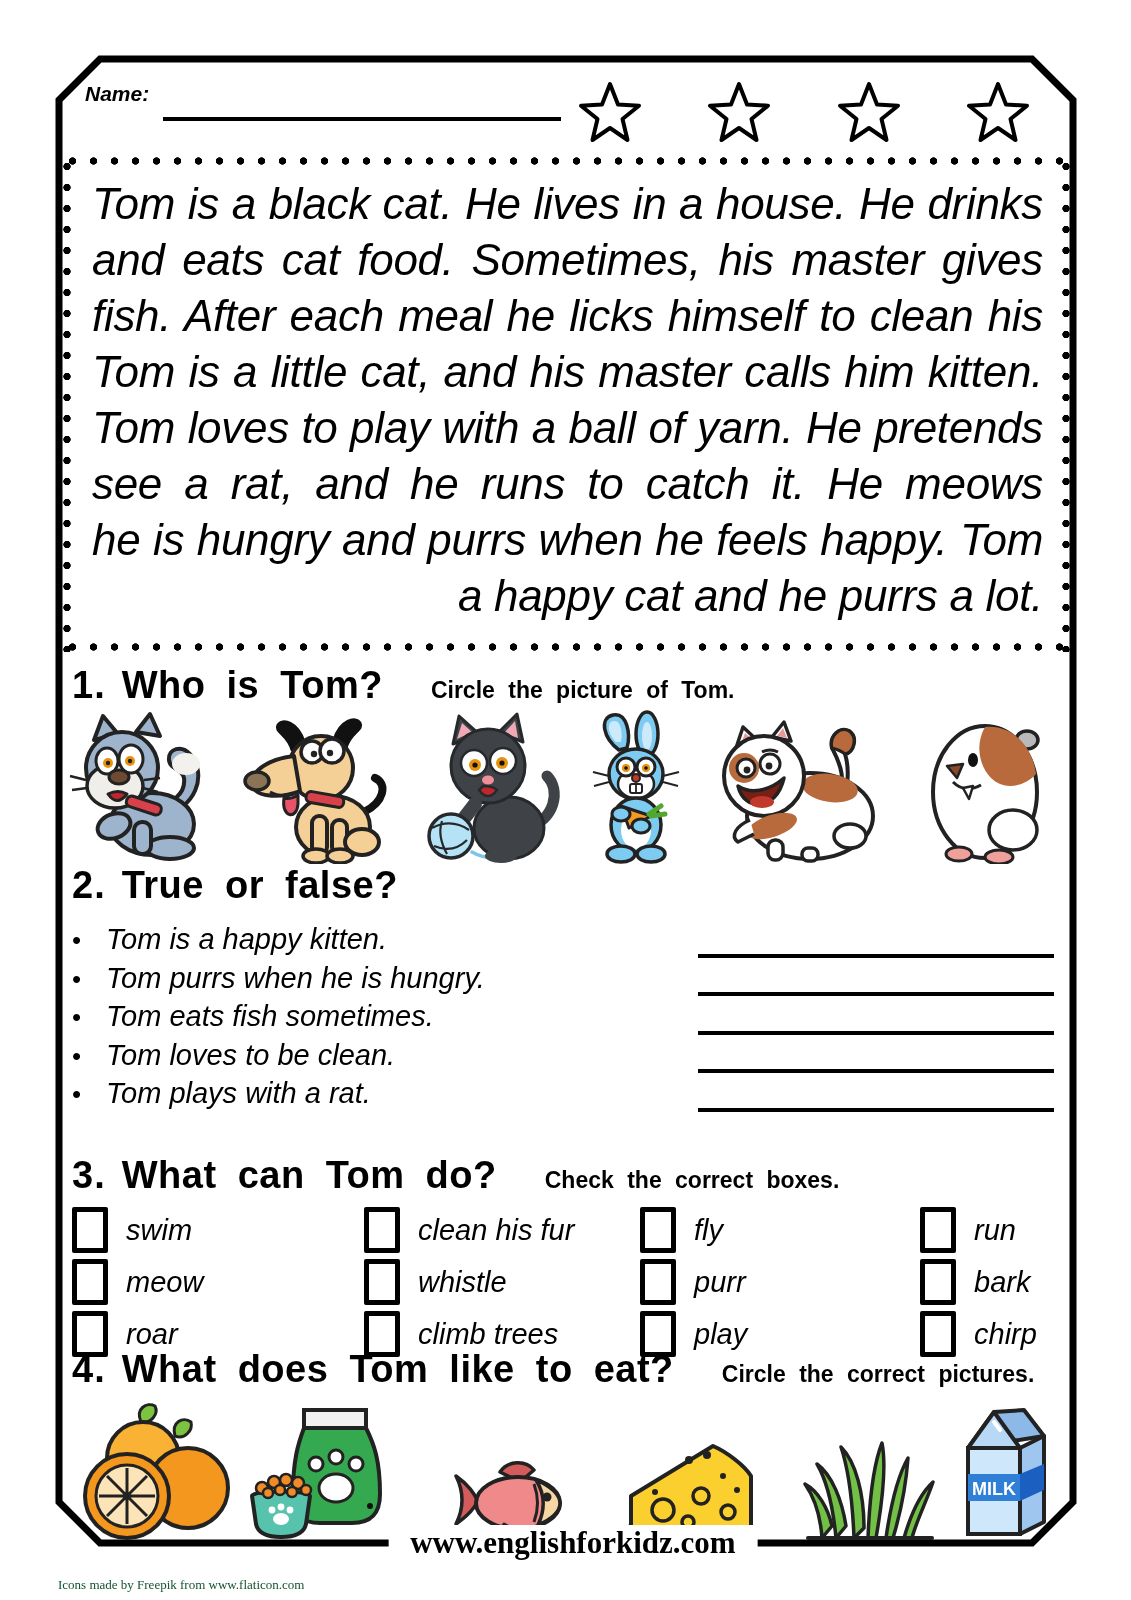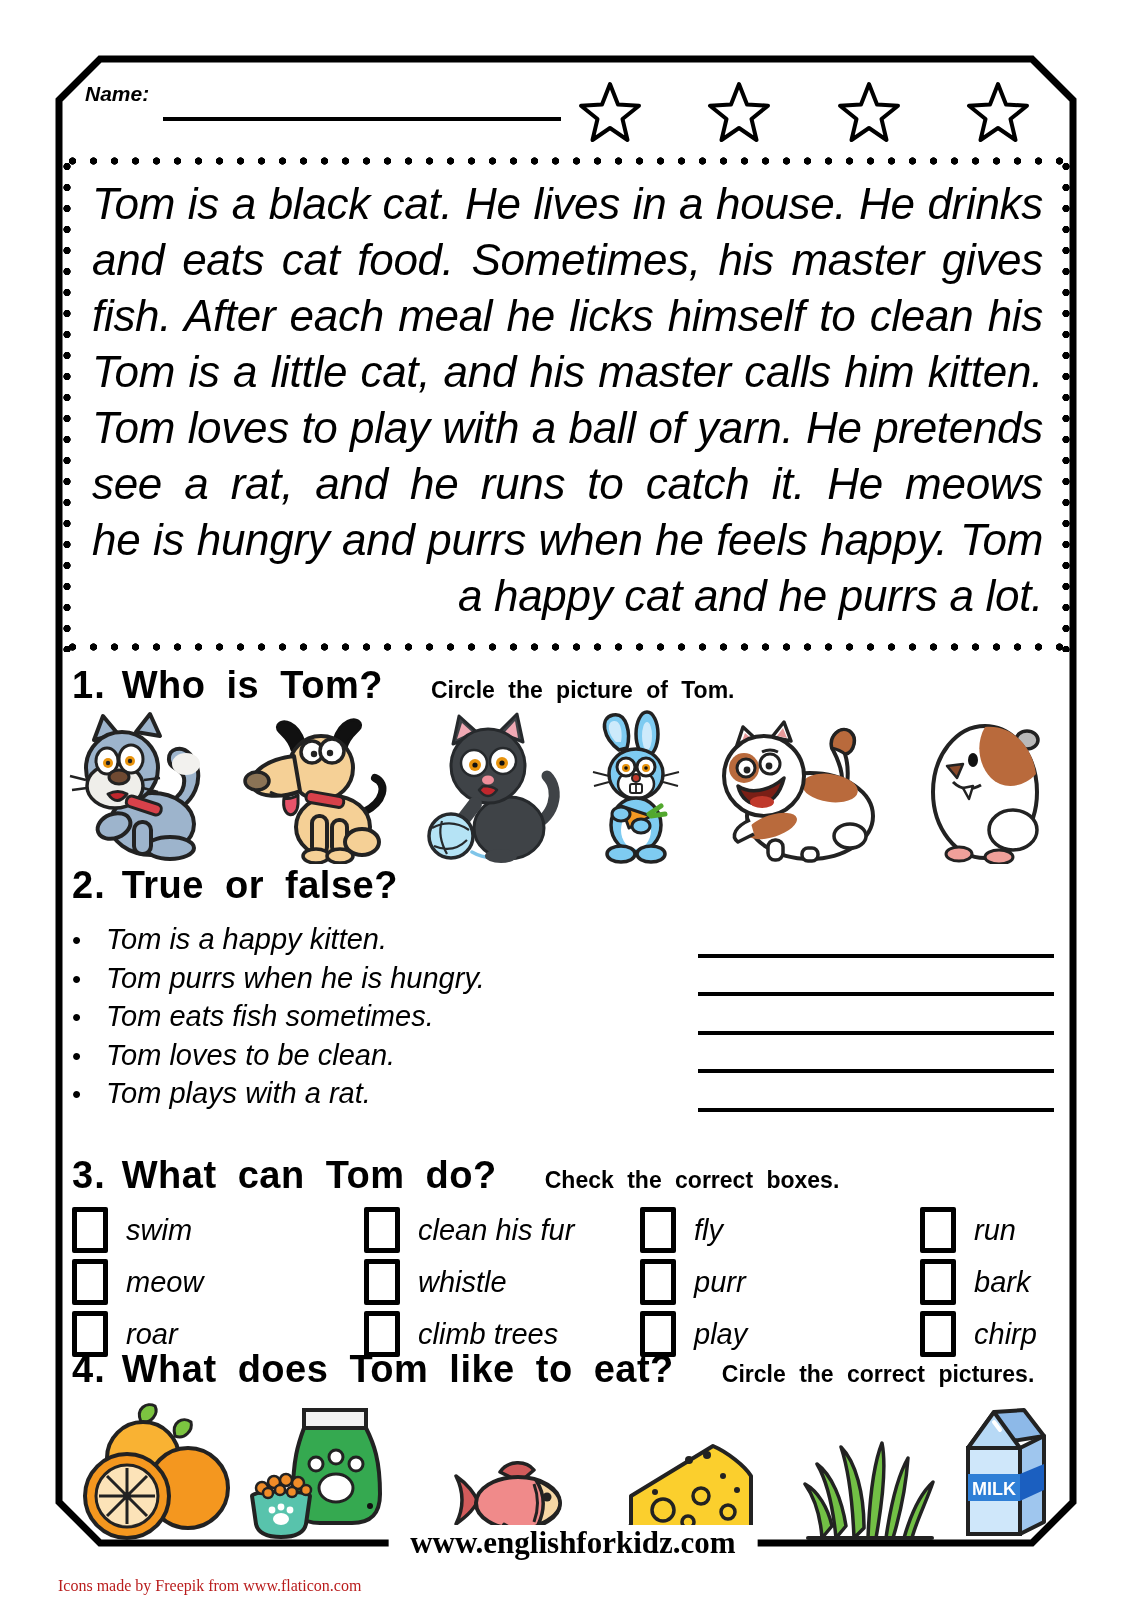--- a/index.html
+++ b/index.html
@@ -48,21 +48,21 @@
   .q3row{display:grid;grid-template-columns:292px 276px 280px auto;height:52px;}
   .q3cell{display:flex;align-items:center;}
   .cb{width:26px;height:36px;border:5px solid #000;border-radius:2px;background:#fff;flex:0 0 auto;}
   .cbl{font-style:italic;font-size:29px;margin-left:18px;white-space:nowrap;text-align:right;}
 
   
   .site{position:absolute;top:1512px;left:50%;transform:translateX(-48%);
         background:#fff;padding:0 22px;font-family:"Liberation Serif",serif;
         font-weight:bold;font-size:31px;white-space:nowrap;margin-top:13px;}
   .credits{position:absolute;left:58px;top:1577px;font-family:"Liberation Serif",serif;
-        font-size:16px;color:#b91c1c;}
+        font-size:13px;color:#14532d;}
   svg{display:block;}
 </style>
 </head>
 <body>
 
 <div class="page">
 
   <svg class="abs" style="left:0;top:0" width="1131" height="1600" viewBox="0 0 1131 1600">
     <path d="M100,59 H1032 L1073,100 V1502 L1032,1543 H100 L59,1502 V100 Z" fill="none" stroke="#000" stroke-width="7"></path>
   </svg>

